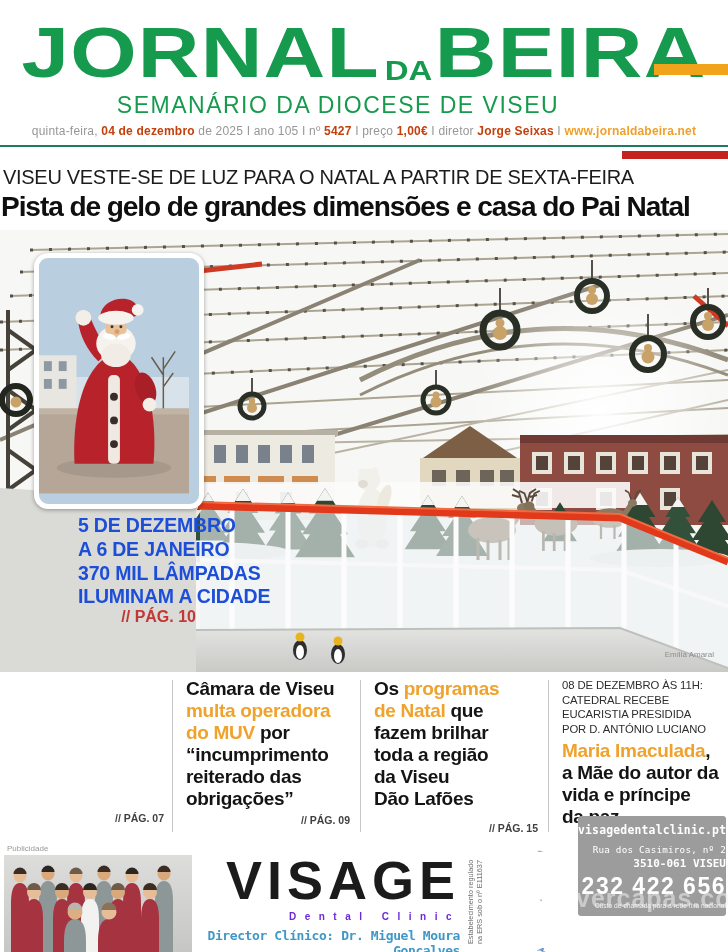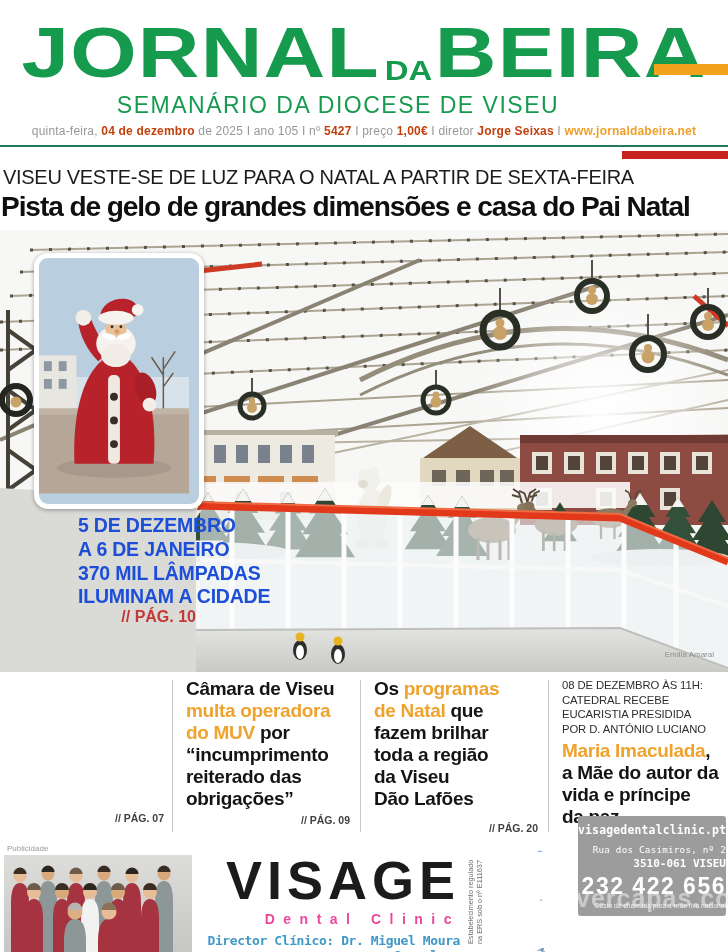--- a/index.html
+++ b/index.html
@@ -39,21 +39,21 @@
   .tx{font-size:19px;font-weight:bold;line-height:1.16;letter-spacing:-.3px;color:#141414;white-space:pre-line;}
   .hl{color:#efa22c;}
   .t4k{font-size:11.3px;font-weight:400;color:#2e2e2e;line-height:1.3;white-space:pre-line;
        letter-spacing:-.1px;margin-bottom:3px;}
   .pref{position:absolute;right:4px;font-size:10.5px;font-weight:bold;color:#3f3f3f;}
   
   .pub-label{position:absolute;top:844px;left:7px;font-size:8px;color:#9a9a9a;}
   .team{position:absolute;top:855px;left:4px;width:188px;height:97px;}
   .visage{position:absolute;top:852px;left:184px;width:276px;height:100px;text-align:right;}
   .visage-name{font-size:54px;font-weight:bold;color:#1b1b1b;letter-spacing:5px;line-height:1.05;}
-  .visage-tag{font-size:14px;font-weight:bold;color:#ec4899;letter-spacing:8.5px;margin-top:2px;}
+  .visage-tag{font-size:10px;font-weight:bold;color:#6d28d9;letter-spacing:8.5px;margin-top:2px;}
   .visage-dir{font-family:"DejaVu Sans Mono", monospace;font-size:13px;color:#3f98c6;margin-top:6px;
               font-weight:bold;letter-spacing:-.4px;}
   .reg-vert{position:absolute;top:852px;left:466px;height:100px;width:14px;
             writing-mode:vertical-rl;transform:rotate(180deg);font-size:7.3px;color:#6d6d6d;
             line-height:1.25;white-space:pre-line;text-align:center;}
   .partners{position:absolute;top:850px;left:496px;width:90px;height:102px;display:flex;
             flex-direction:column;align-items:center;justify-content:center;gap:46px;}
   .graybox{position:absolute;top:816px;left:578px;width:148px;height:100px;background:#9c9c9c;
            border-radius:3px;text-align:right;color:#fff;font-family:"DejaVu Sans Mono", monospace;}
   .gb-url{font-size:11.4px;font-weight:bold;letter-spacing:.2px;margin-top:7px;}
@@ -460,21 +460,21 @@
       <div class="pref" style="bottom:12px">// PÁG. 09</div>
     </div>
 
     <div class="tcol" style="left:374px;width:168px">
       <div class="tx"><span>Os </span><span class="hl">programas
 de Natal</span><span> que
 fazem brilhar
 toda a região
 da Viseu
 Dão Lafões</span></div>
-      <div class="pref" style="bottom:4px">// PÁG. 20</div>
+      <div class="pref" style="bottom:4px">// PÁG. 15</div>
     </div>
 
     <div class="tcol" style="left:562px;width:162px">
       <div class="t4k">08 DE DEZEMBRO ÀS 11H:
 CATEDRAL RECEBE
 EUCARISTIA PRESIDIDA
 POR D. ANTÓNIO LUCIANO</div>
       <div class="tx"><span class="hl">Maria Imaculada</span><span>,
 a Mãe do autor da
 vida e príncipe

